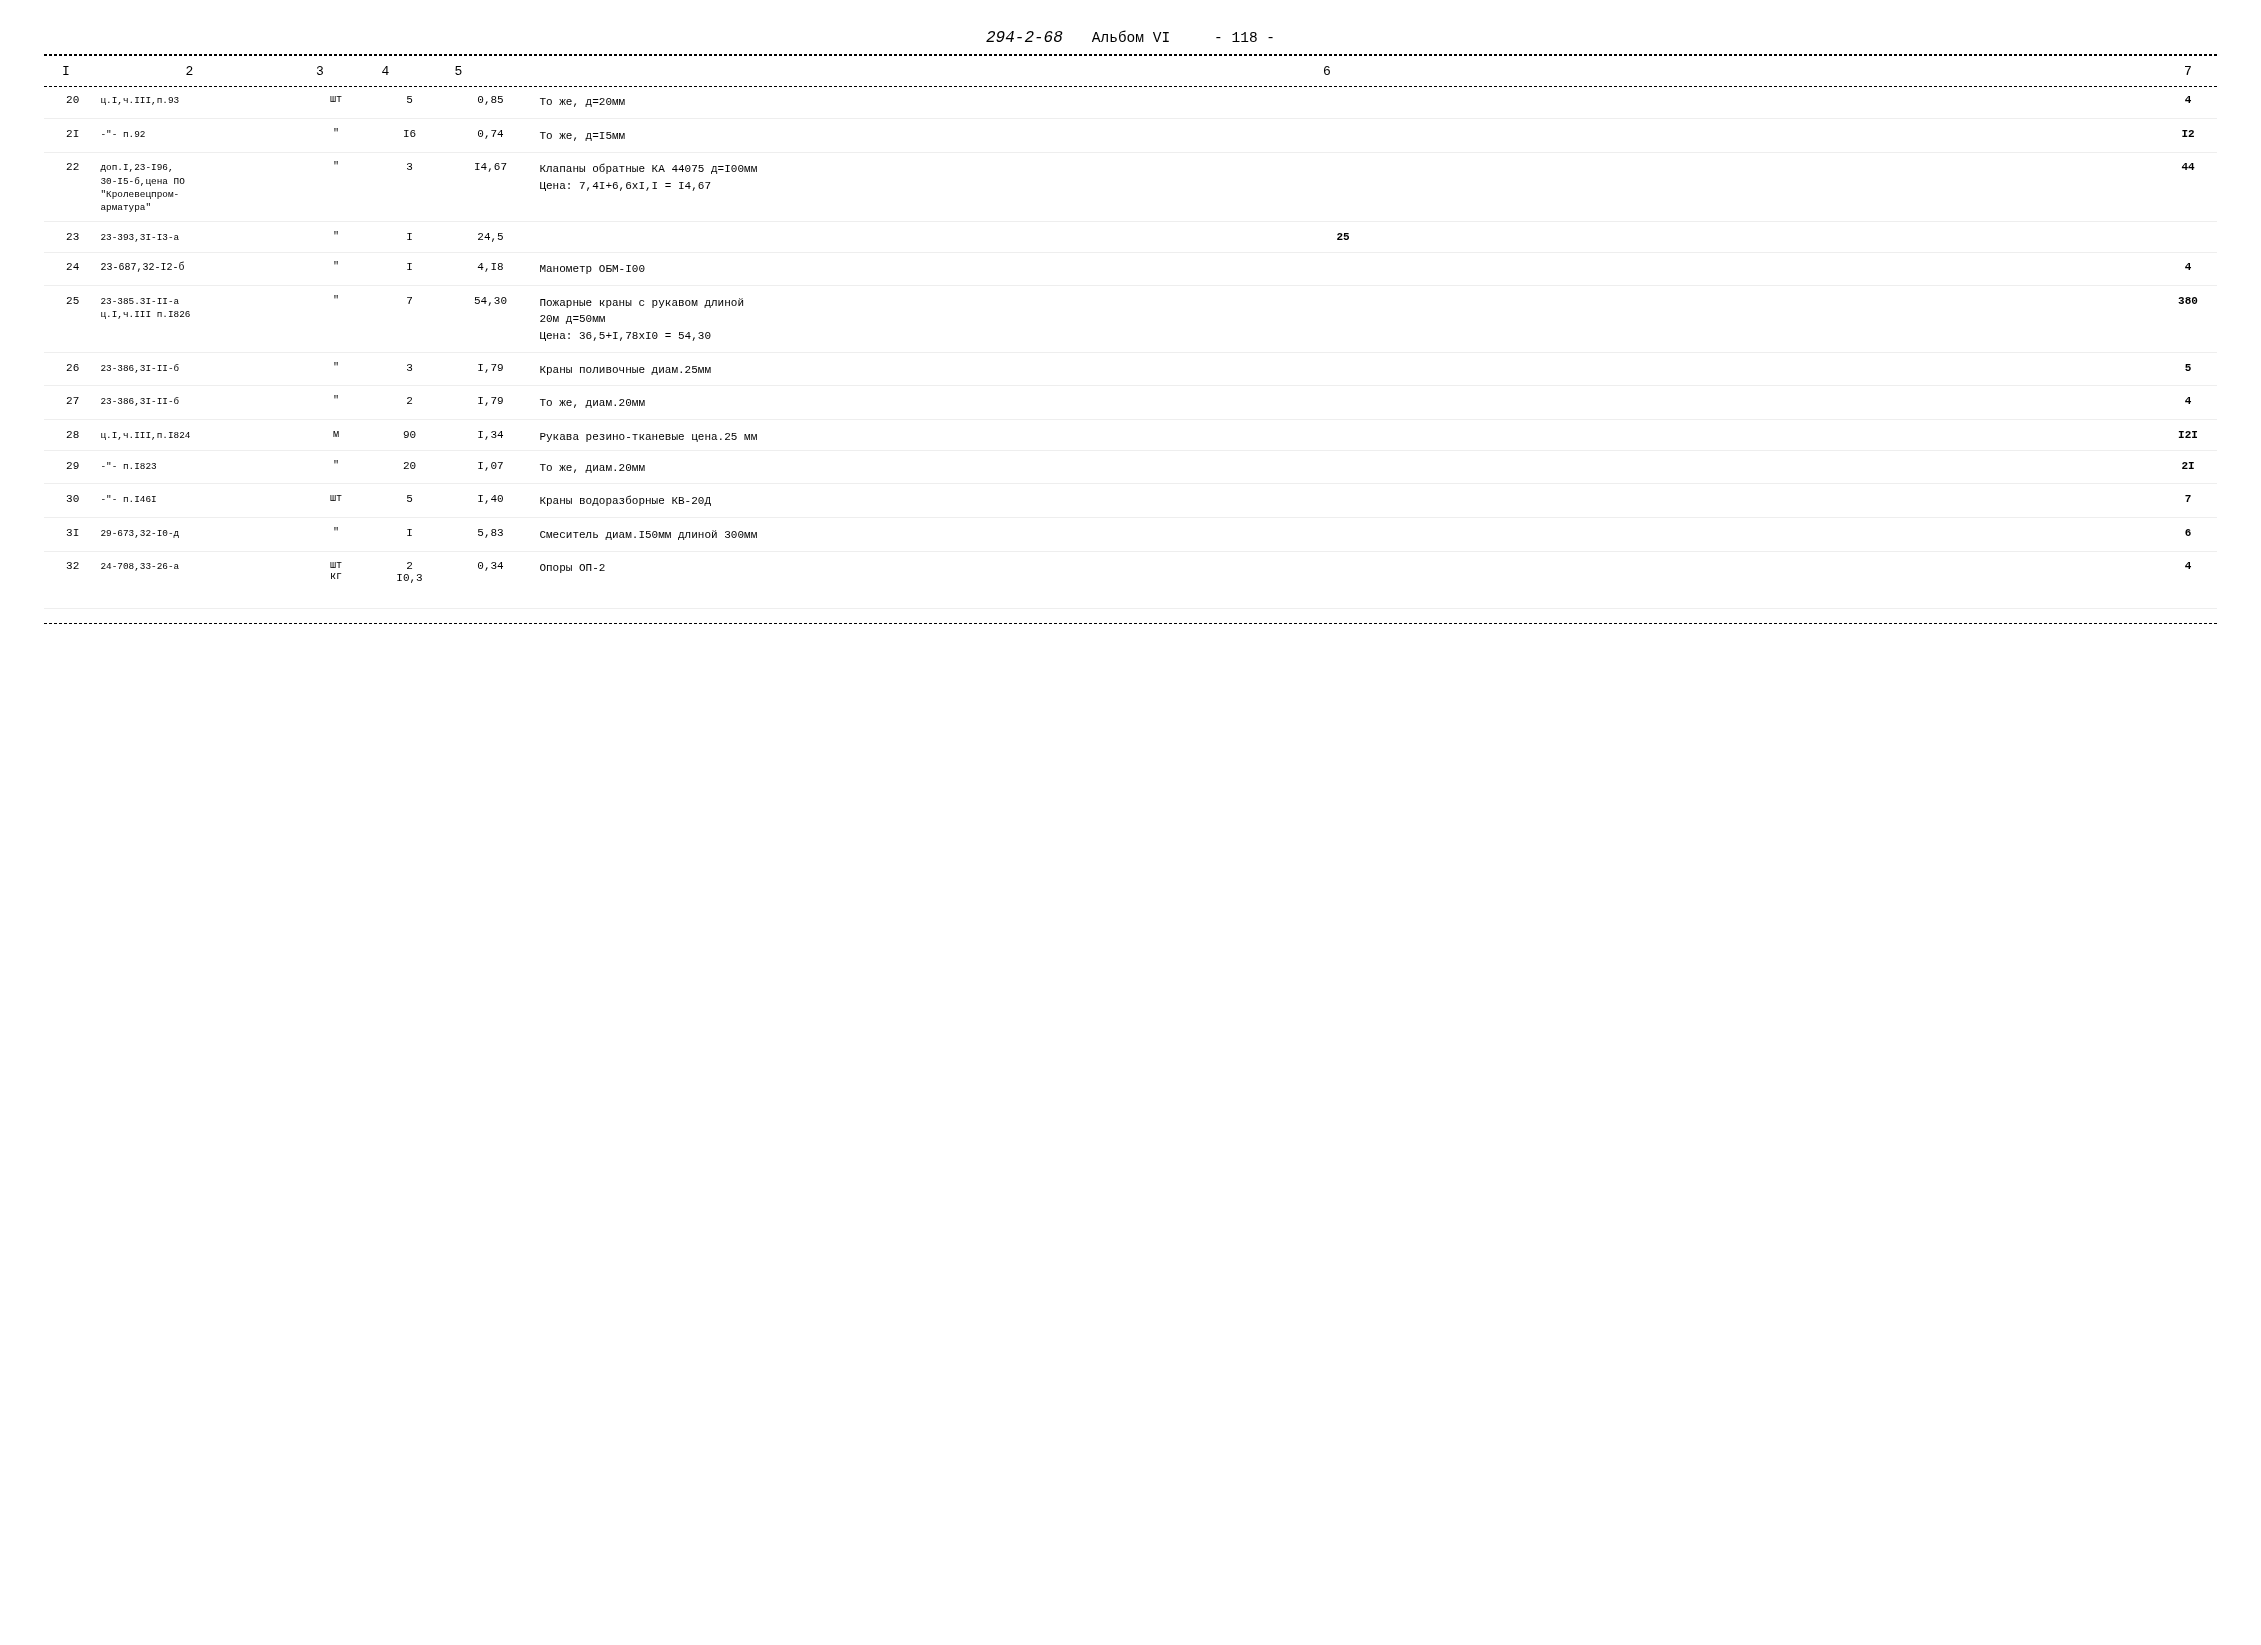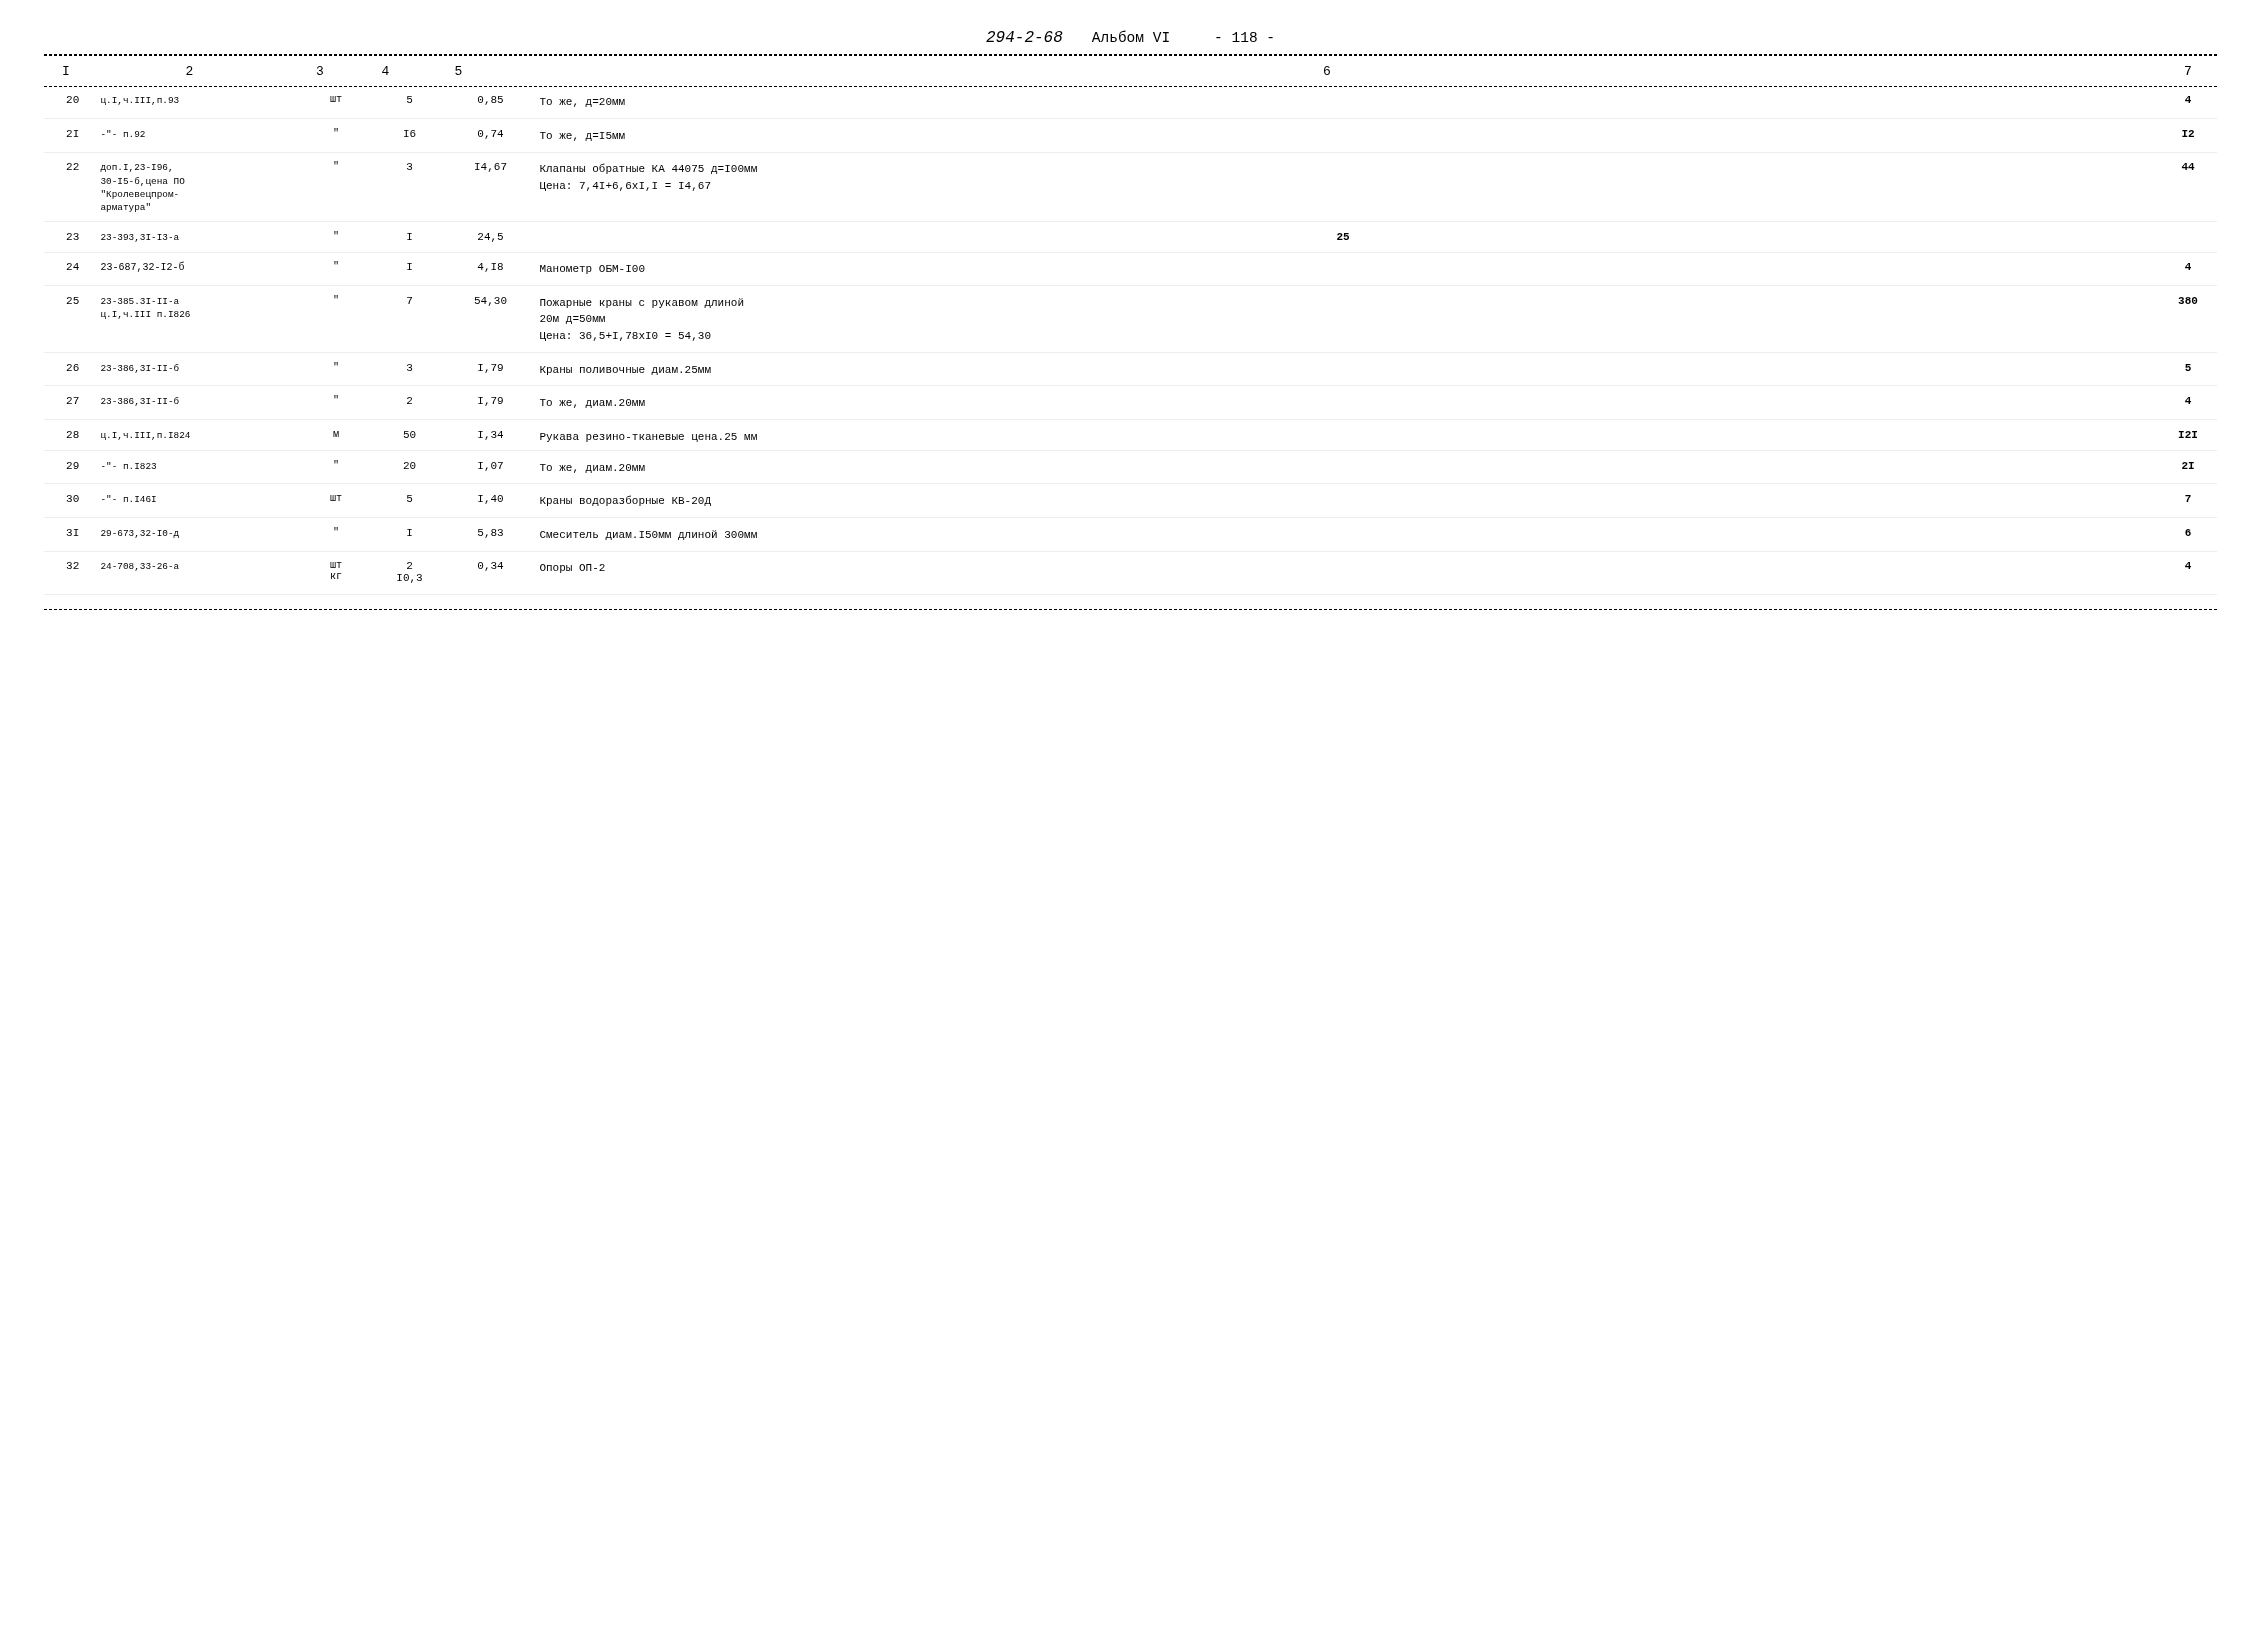--- a/index.html
+++ b/index.html
@@ -166,21 +166,21 @@
       <div class="cell cell-unit" style="white-space: pre-line;">"</div>
       <div class="cell cell-qty" style="white-space: pre-line;">2</div>
       <div class="cell cell-price">I,79</div>
       <div class="cell cell-desc" style="white-space: pre-line;">То же, диам.20мм</div>
       <div class="cell cell-total" style="font-weight: bold;">4</div>
     </div>
     <div class="data-row" style="border-bottom: 0.7px solid rgb(238, 238, 238); padding-top: 5.8px; padding-bottom: 3px;">
       <div class="cell cell-num">28</div>
       <div class="cell cell-ref" style="white-space: pre-line; font-size: 9.4px;">ц.I,ч.III,п.I824</div>
       <div class="cell cell-unit" style="white-space: pre-line;">м</div>
-      <div class="cell cell-qty" style="white-space: pre-line;">50</div>
+      <div class="cell cell-qty" style="white-space: pre-line;">90</div>
       <div class="cell cell-price">I,34</div>
       <div class="cell cell-desc" style="white-space: pre-line;">Рукава резино-тканевые цена.25 мм</div>
       <div class="cell cell-total" style="font-weight: bold;">I2I</div>
     </div>
     <div class="data-row" style="border-bottom: 0.7px solid rgb(238, 238, 238); padding-top: 5.8px; padding-bottom: 5.8px;">
       <div class="cell cell-num">29</div>
       <div class="cell cell-ref" style="white-space: pre-line; font-size: 9.4px;">-"- п.I823</div>
       <div class="cell cell-unit" style="white-space: pre-line;">"</div>
       <div class="cell cell-qty" style="white-space: pre-line;">20</div>
       <div class="cell cell-price">I,07</div>
@@ -198,21 +198,21 @@
     </div>
     <div class="data-row" style="border-bottom: 0.7px solid rgb(238, 238, 238); padding-top: 5.8px; padding-bottom: 5.8px;">
       <div class="cell cell-num">3I</div>
       <div class="cell cell-ref" style="white-space: pre-line; font-size: 9.4px;">29-673,32-I0-д</div>
       <div class="cell cell-unit" style="white-space: pre-line;">"</div>
       <div class="cell cell-qty" style="white-space: pre-line;">I</div>
       <div class="cell cell-price">5,83</div>
       <div class="cell cell-desc" style="white-space: pre-line;">Смеситель диам.I50мм длиной 300мм</div>
       <div class="cell cell-total" style="font-weight: bold;">6</div>
     </div>
-    <div class="data-row" style="border-bottom: 0.7px solid rgb(238, 238, 238); padding-top: 5.8px; padding-bottom: 8px;">
+    <div class="data-row" style="border-bottom: 0.7px solid rgb(238, 238, 238); padding-top: 5.8px; padding-bottom: 22px;">
       <div class="cell cell-num">32</div>
       <div class="cell cell-ref" style="white-space: pre-line; font-size: 9.4px;">24-708,33-26-а</div>
       <div class="cell cell-unit" style="white-space: pre-line;">шт
 кг</div>
       <div class="cell cell-qty" style="white-space: pre-line;">2
 I0,3</div>
       <div class="cell cell-price">0,34</div>
       <div class="cell cell-desc" style="white-space: pre-line;">Опоры ОП-2</div>
       <div class="cell cell-total" style="font-weight: bold;">4</div>
     </div>

